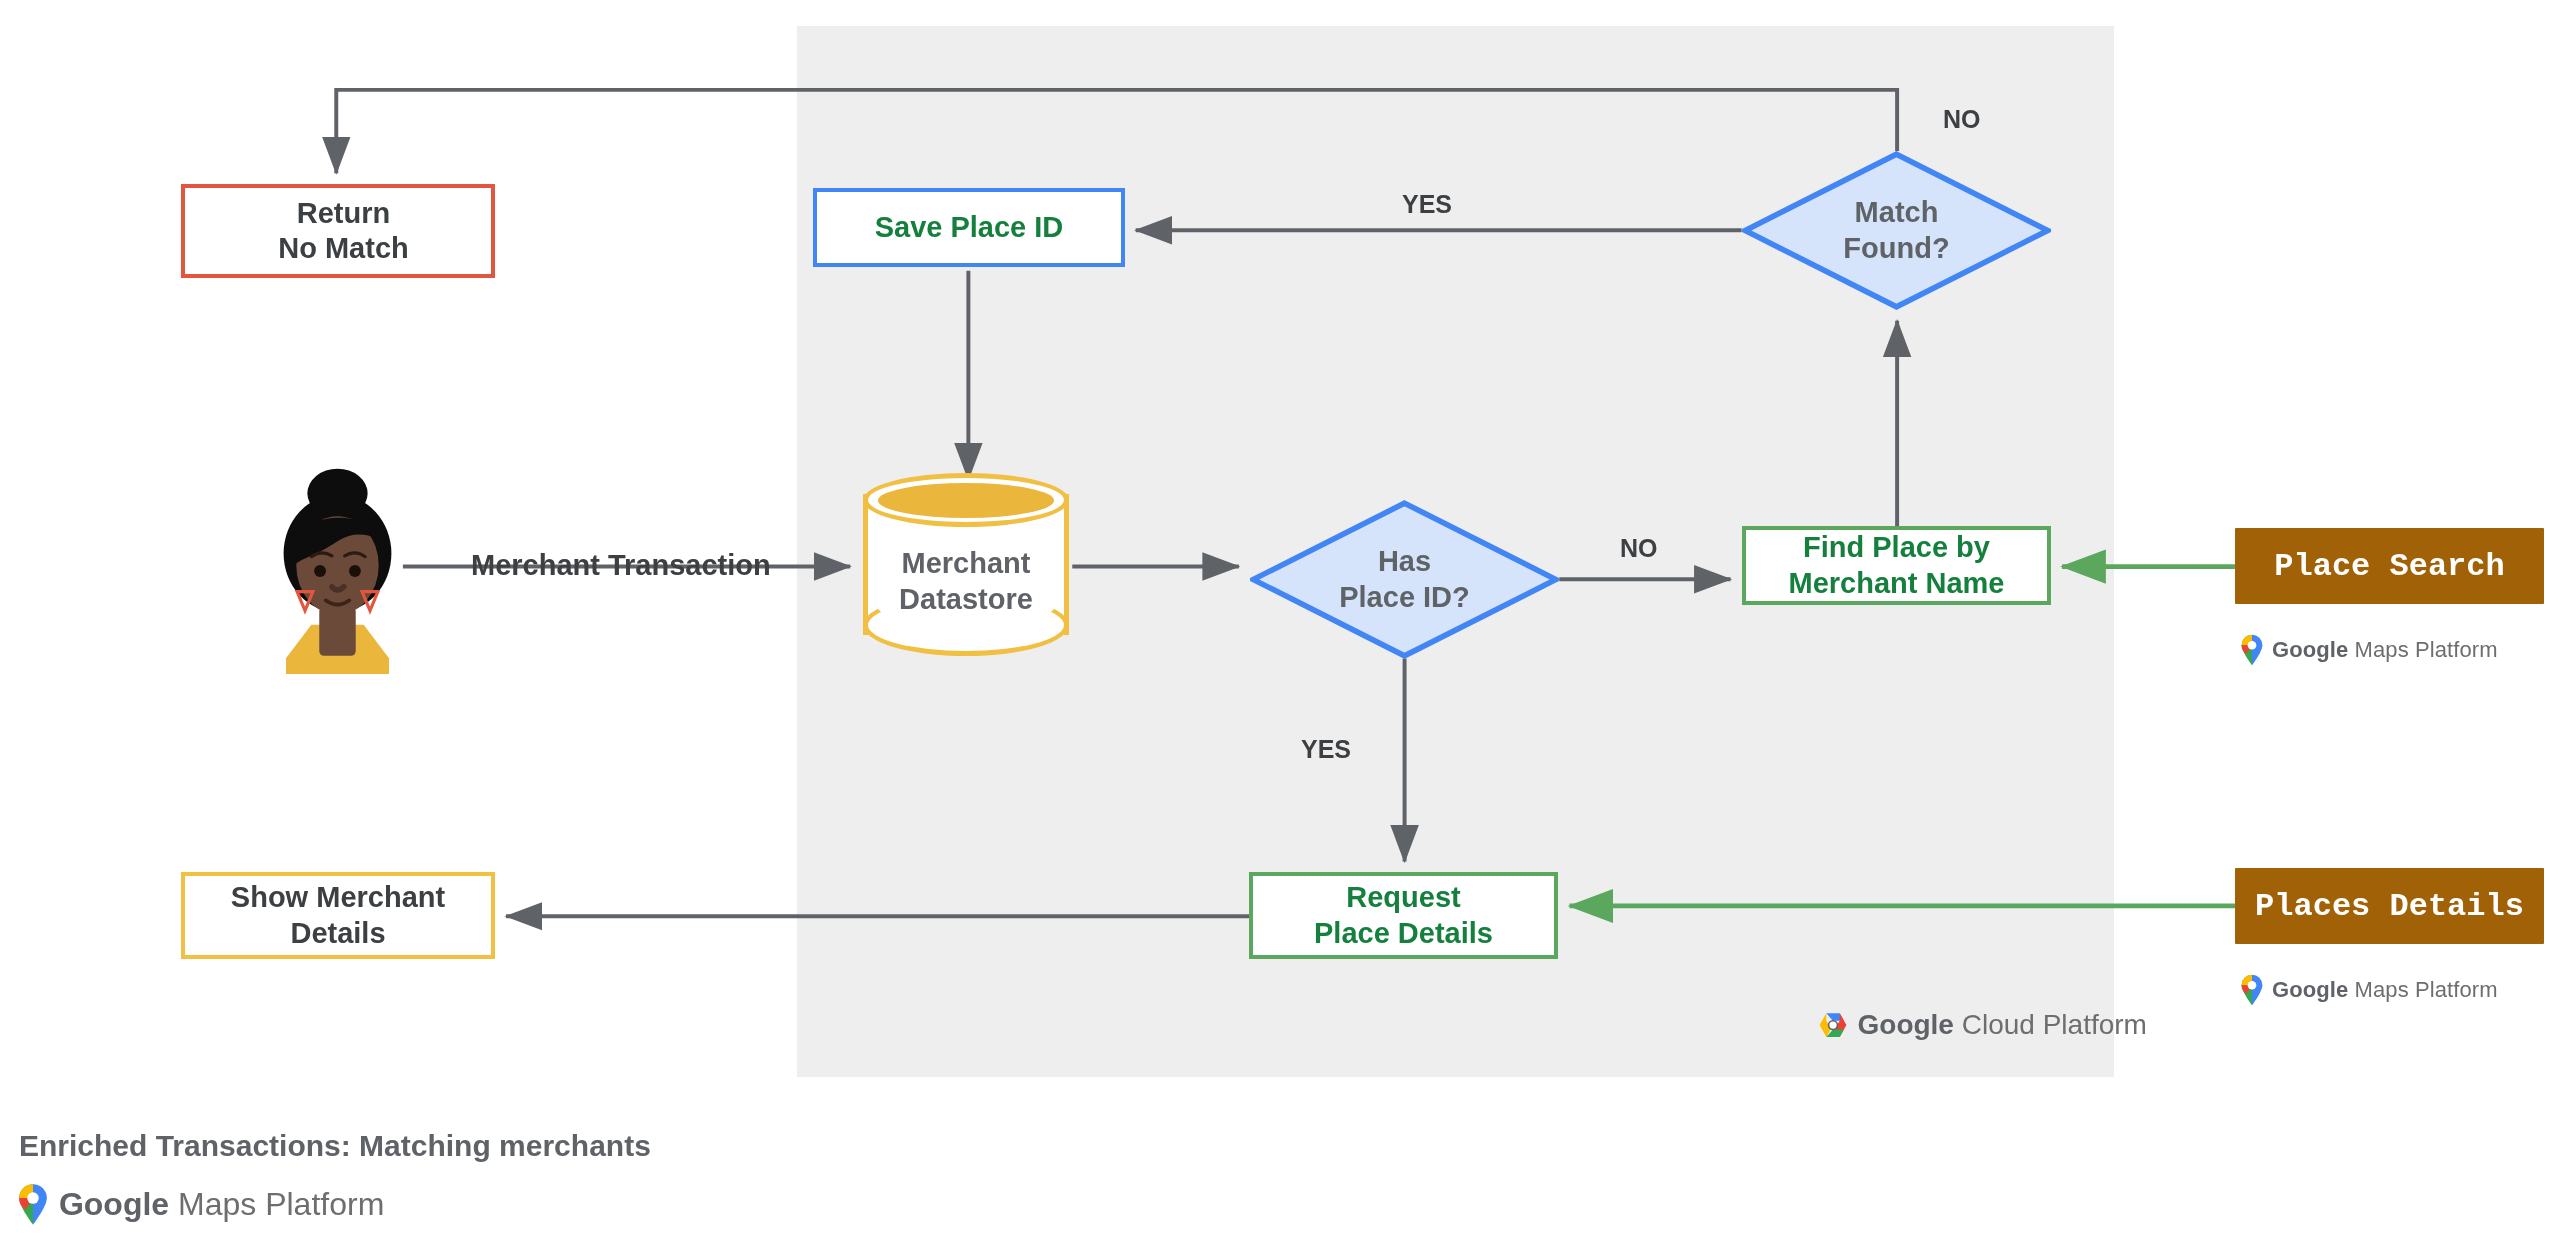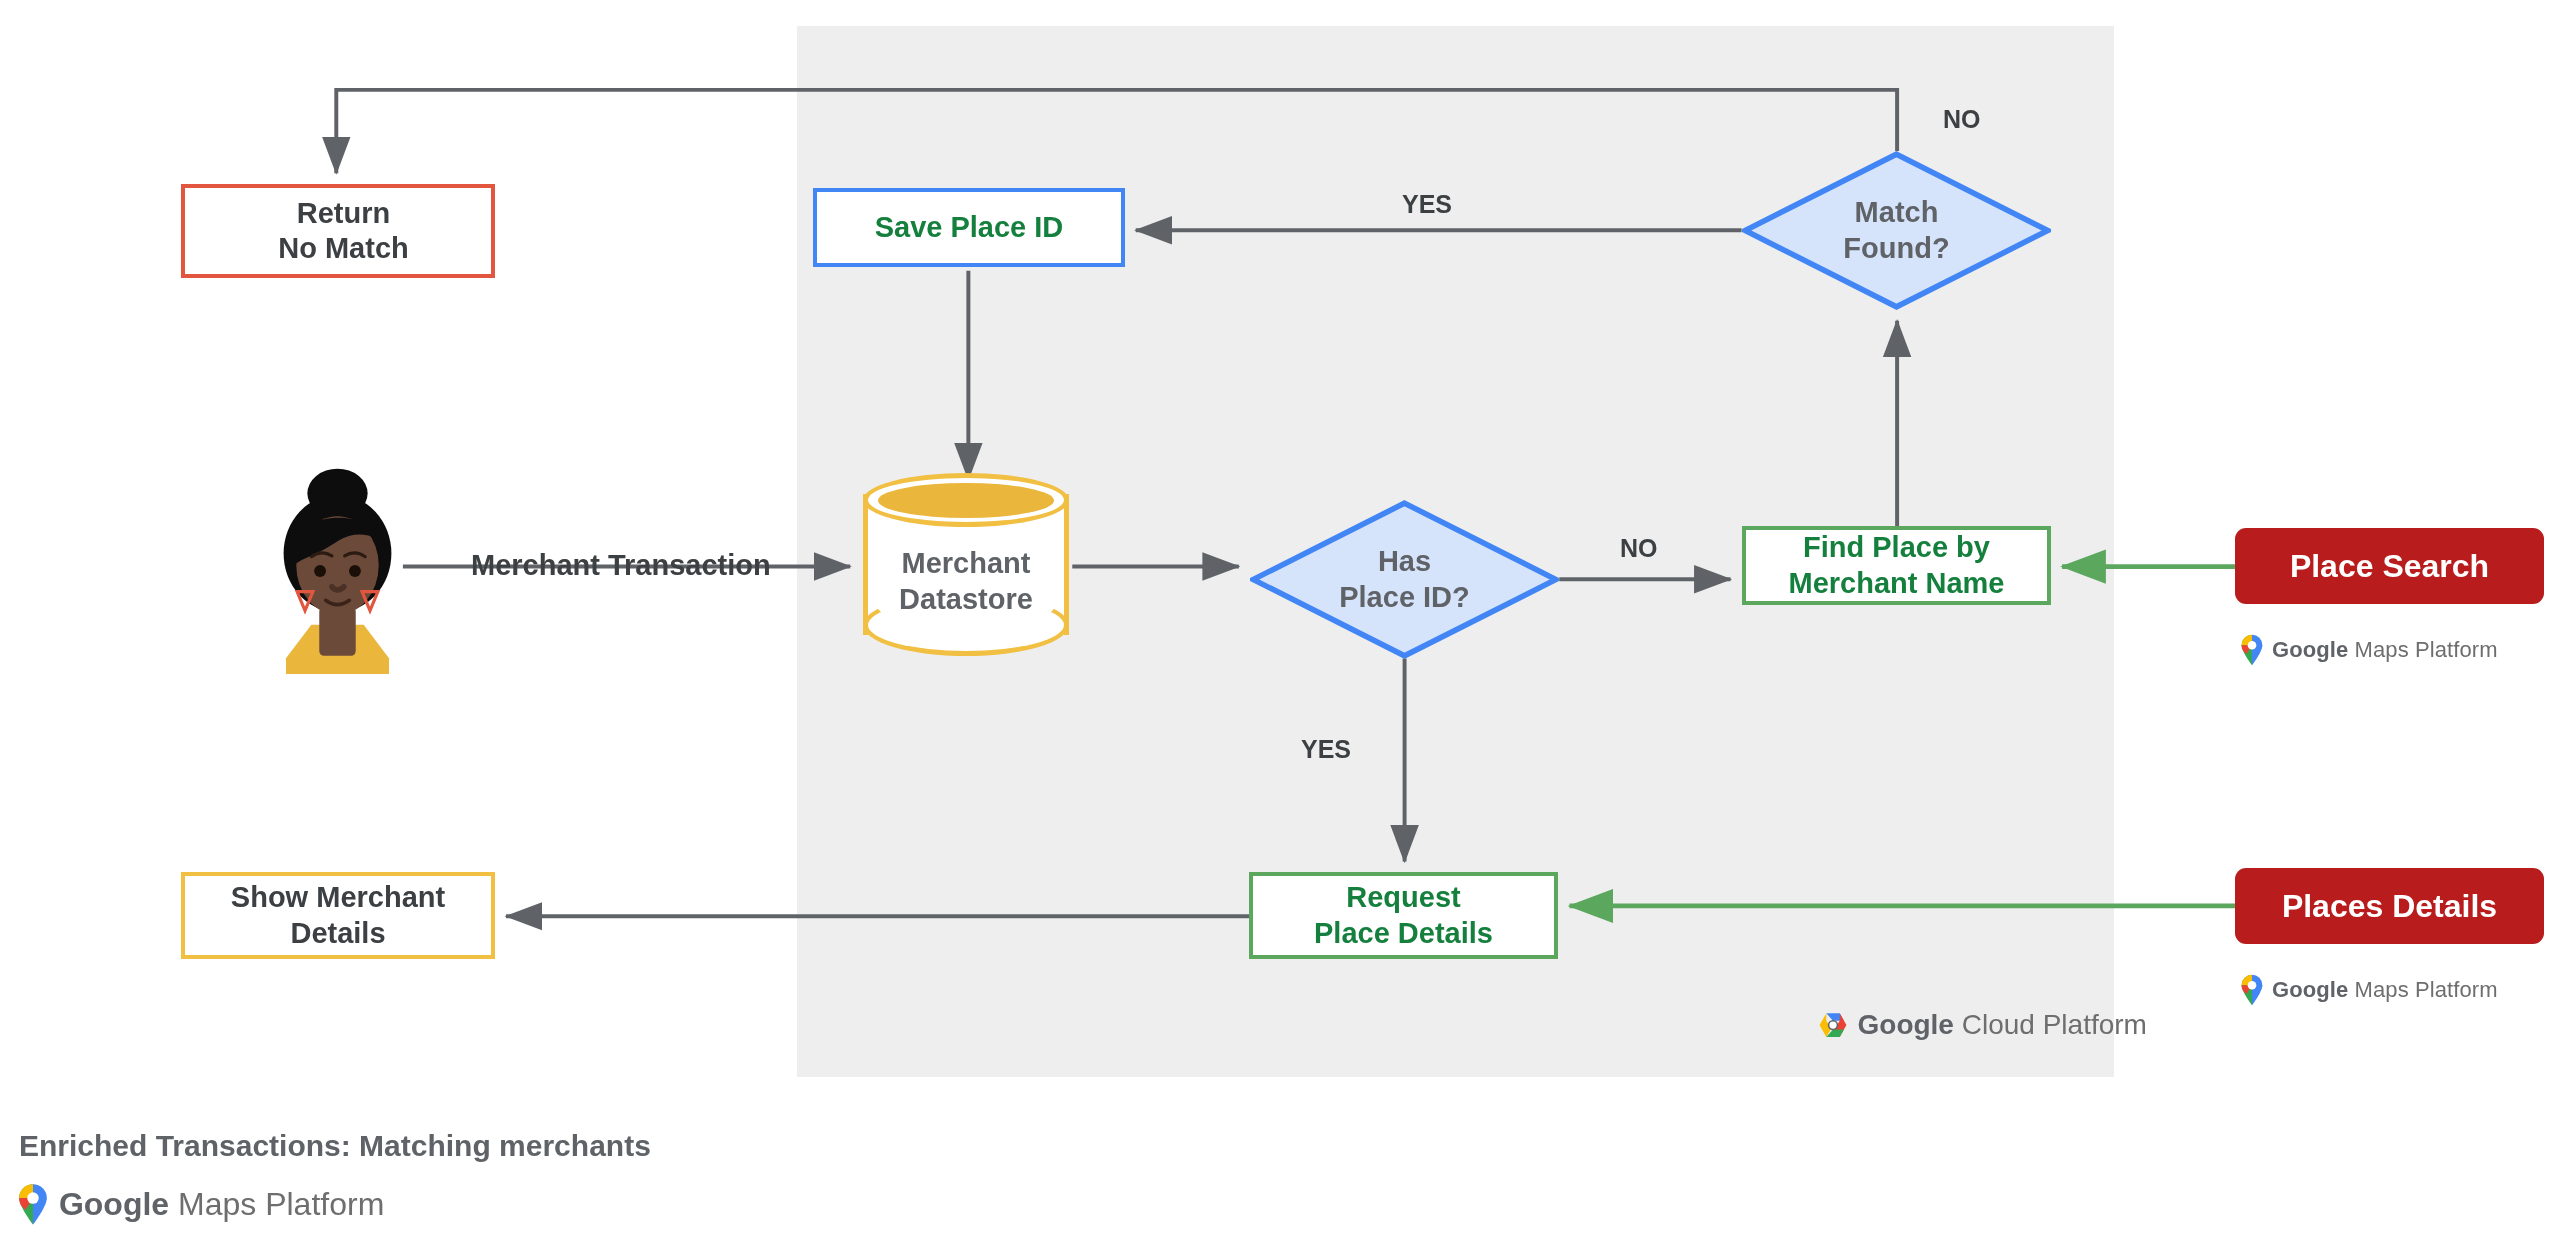--- a/index.html
+++ b/index.html
@@ -171,28 +171,29 @@
   #label-merchant-transaction { left: 471px; top: 533px; font-size: 29px; margin-top: 16px; }
   #label-yes-match  { left: 1402px; top: 190px; }
   #label-no-match   { left: 1943px; top: 105px; }
   #label-no-place   { left: 1620px; top: 534px; }
   #label-yes-place  { left: 1301px; top: 735px; }
 
   
   .api-chip {
     position: absolute;
     box-sizing: border-box;
-    background: #b91c1c;
+    background: #a16207;
     color: #ffffff;
     display: flex;
     align-items: center;
     justify-content: center;
     font-size: 32px;
     font-weight: bold;
-    border-radius: 11px;
+    border-radius: 1px;
+    font-family: Liberation Mono, monospace;
   }
   #chip-place-search  { left: 2235px; top: 528px; width: 309px; height: 76px; }
   #chip-places-details{ left: 2235px; top: 868px; width: 309px; height: 76px; }
 
   .gmp-badge {
     position: absolute;
     display: flex;
     align-items: center;
     gap: 8px;
   }

